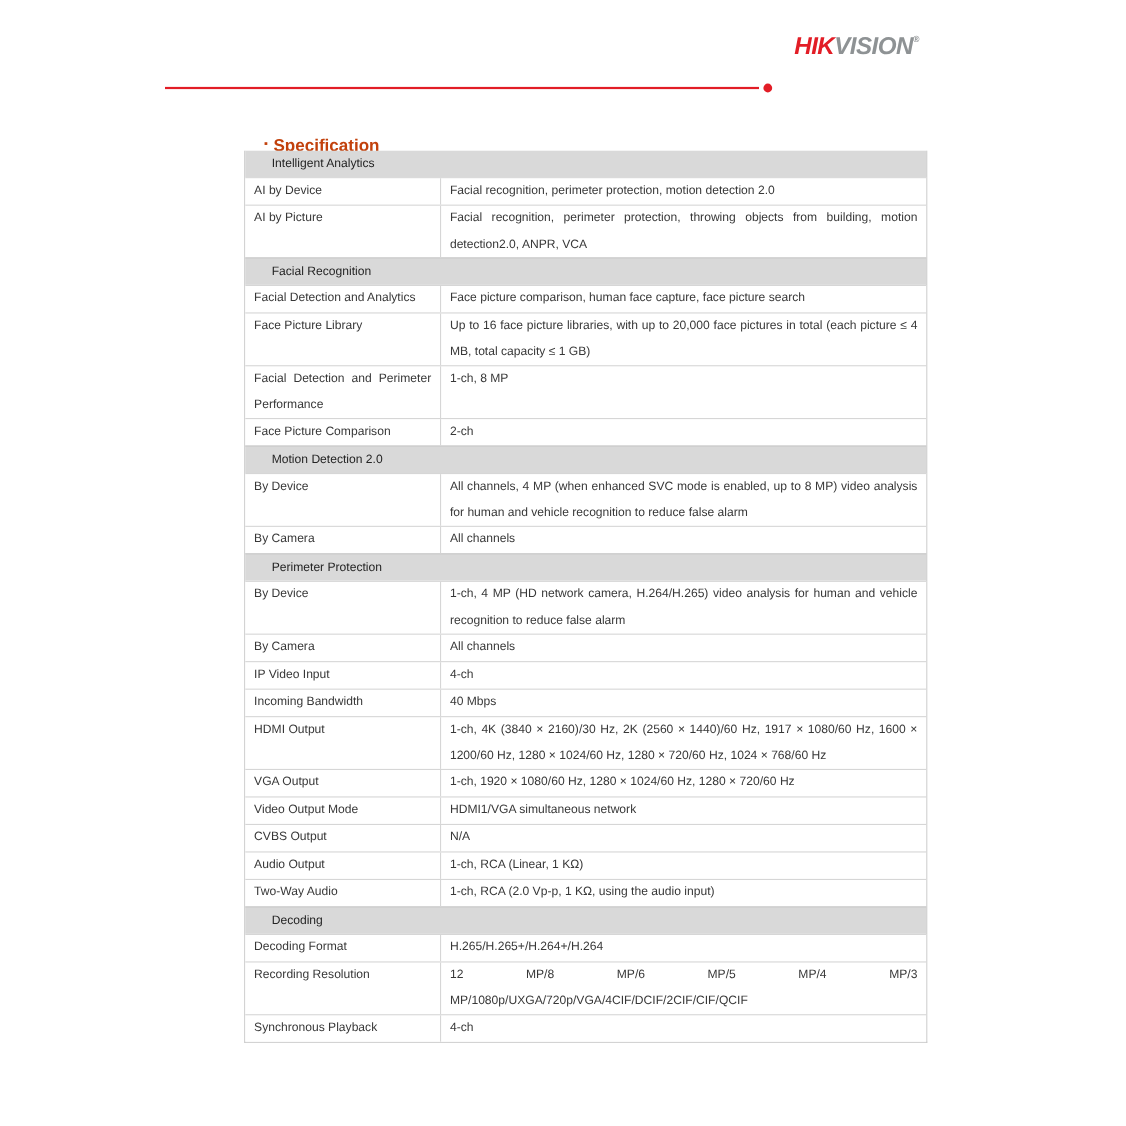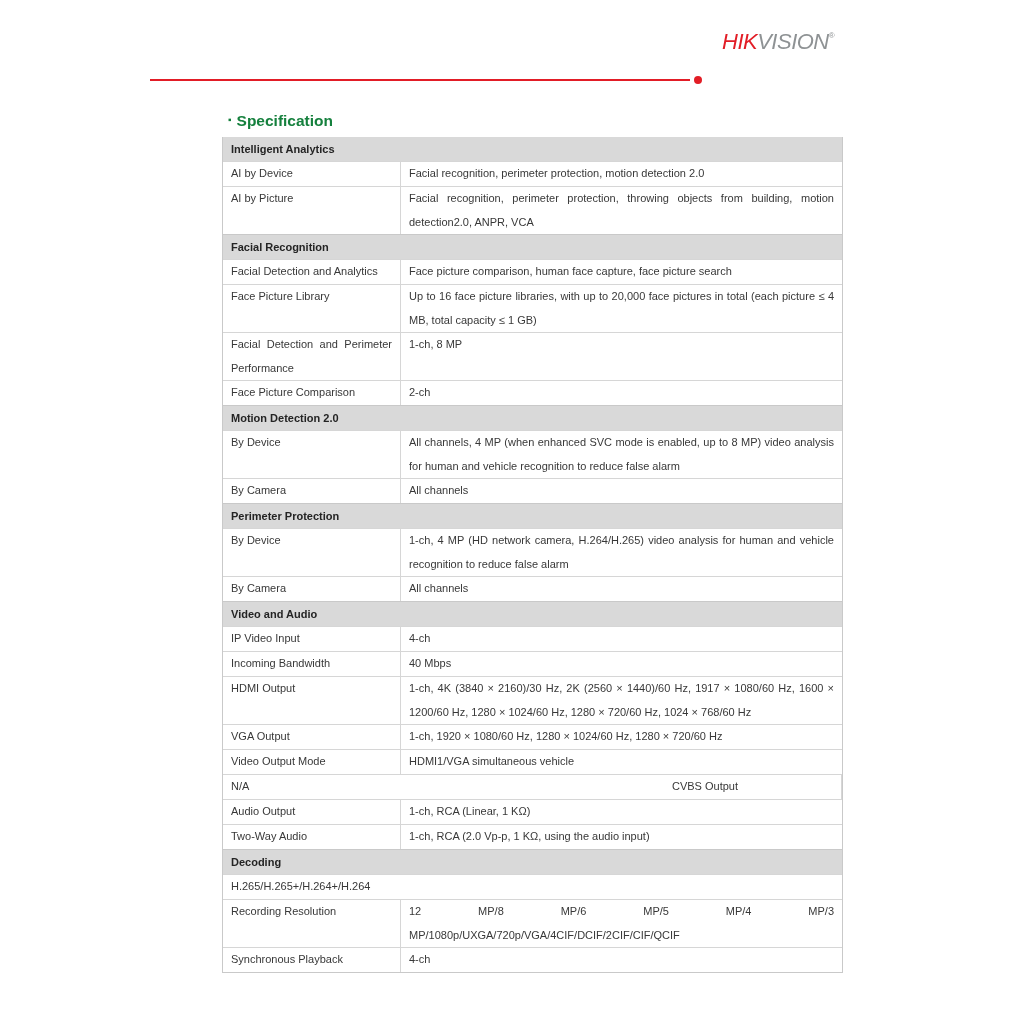--- a/index.html
+++ b/index.html
@@ -14,21 +14,21 @@
     width: 1024px; height: 1024px;
     background: #ffffff;
     overflow: hidden;
   }
 
   
   .logo {
     position: absolute;
     top: 29px; left: 722px;
     font-style: italic;
-    font-weight: normal;
+    font-weight: bold;
     font-size: 22px;
     letter-spacing: -0.5px;
     white-space: nowrap;
   }
   .logo-hik   { color: var(--accent, #E21D26); }
   .logo-vision{ color: var(--logo-gray, #8E9294); }
   .logo-reg   {
     color: var(--logo-gray, #8E9294);
     font-size: 8px;
     font-style: normal;
@@ -46,24 +46,24 @@
     left: 694px; top: 76px;
     width: 8px; height: 8px;
     border-radius: 50%;
     background: var(--accent, #E21D26);
   }
 
   
   .title {
     position: absolute;
     left: 224px; top: 108px;
-    margin: 4px;
+    margin: 16px;
     font-size: 15.5px;
     font-weight: bold;
-    color: #15803d;
+    color: #c2410c;
   }
   .title .bullet {
     font-size: 10px;
     vertical-align: 3px;
     margin-right: 5px;
   }
 
   
   .spec-table {
     position: absolute;
@@ -71,24 +71,24 @@
     width: 621px;
     box-sizing: border-box;
     border: 1px solid var(--border, #C9C9C9);
     border-top: none;
     font-size: 11px;
     color: #383838;
   }
   .sec-header {
     background: var(--header-bg, #D9D9D9);
     border-top: 1px solid var(--border, #C9C9C9);
-    font-weight: bold;
+    font-weight: normal;
     color: #242424;
     line-height: 24px;
-    padding: 0 8px;
+    padding: 0 24px;
   }
   .sec-header:first-child { border-top: none; }
   .row {
     display: flex;
     border-top: 1px solid var(--border-light, #D6D6D6);
     background: #ffffff;
   }
   .cell {
     display: flex;
     align-items: flex-start;
@@ -199,21 +199,20 @@
         </div>
       </div>
       <div class="row">
         <div class="cell label">
           <span>By Camera</span>
         </div>
         <div class="cell value">
           <span>All channels</span>
         </div>
       </div>
-      <div class="sec-header"><span>Video and Audio</span></div>
       <div class="row">
         <div class="cell label">
           <span>IP Video Input</span>
         </div>
         <div class="cell value">
           <span>4-ch</span>
         </div>
       </div>
       <div class="row">
         <div class="cell label">
@@ -237,49 +236,52 @@
         </div>
         <div class="cell value">
           <span>1-ch, 1920 × 1080/60 Hz, 1280 × 1024/60 Hz, 1280 × 720/60 Hz</span>
         </div>
       </div>
       <div class="row">
         <div class="cell label">
           <span>Video Output Mode</span>
         </div>
         <div class="cell value">
-          <span>HDMI1/VGA simultaneous vehicle</span>
-        </div>
-      </div>
-      <div class="row">
+          <span>HDMI1/VGA simultaneous network</span>
+        </div>
+      </div>
+      <div class="row">
+        <div class="cell label">
+          <span>CVBS Output</span>
+        </div>
         <div class="cell value">
           <span>N/A</span>
         </div>
-        <div class="cell label">
-          <span>CVBS Output</span>
-        </div>
       </div>
       <div class="row">
         <div class="cell label">
           <span>Audio Output</span>
         </div>
         <div class="cell value">
           <span>1-ch, RCA (Linear, 1 KΩ)</span>
         </div>
       </div>
       <div class="row">
         <div class="cell label">
           <span>Two-Way Audio</span>
         </div>
         <div class="cell value">
           <span>1-ch, RCA (2.0 Vp-p, 1 KΩ, using the audio input)</span>
         </div>
       </div>
       <div class="sec-header"><span>Decoding</span></div>
       <div class="row">
+        <div class="cell label">
+          <span>Decoding Format</span>
+        </div>
         <div class="cell value">
           <span>H.265/H.265+/H.264+/H.264</span>
         </div>
       </div>
       <div class="row">
         <div class="cell label">
           <span>Recording Resolution</span>
         </div>
         <div class="cell value">
           <span>12 MP/8 MP/6 MP/5 MP/4 MP/3 MP/1080p/UXGA/720p/VGA/4CIF/DCIF/2CIF/CIF/QCIF</span>

